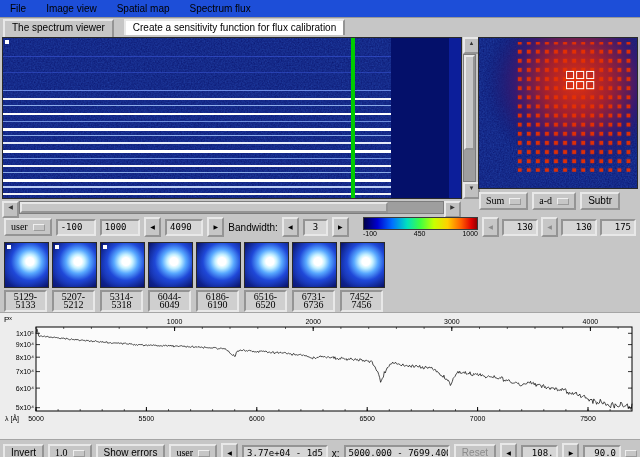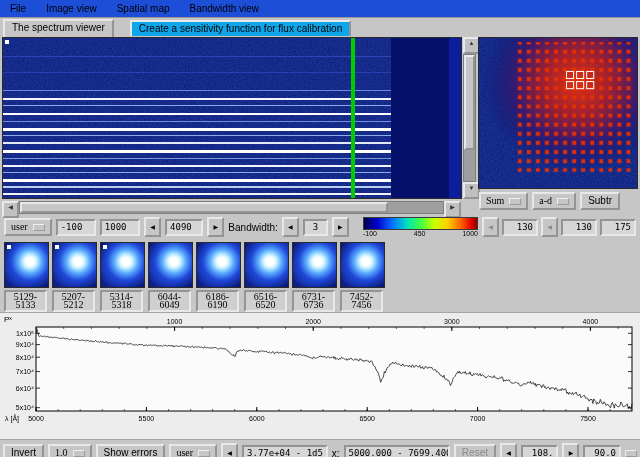--- a/index.html
+++ b/index.html
@@ -14,22 +14,22 @@
   .btn{border:2px outset #e8e8e8;background:#c6c6c6;padding:1px 6px;line-height:12px;white-space:nowrap;}
   .btn.disabled{color:#8b8b8b;}
   .opt{border:2px outset #e8e8e8;background:#c6c6c6;display:flex;align-items:center;gap:5px;padding:1px 5px;line-height:12px;white-space:nowrap;font-family:Liberation Serif, serif;}
   .ind{width:10px;height:5px;border:1px outset #efefef;background:#c6c6c6;flex:none;}
   .spin{width:13px;height:16px;border:2px outset #e8e8e8;background:#c6c6c6;display:flex;align-items:center;justify-content:center;font-size:6px;line-height:6px;padding:0;flex:none;}
   .spin.disabled{color:#8b8b8b;}
 
   
   .menubar{height:15px;display:flex;align-items:center;gap:16px;padding:1px 8px;border-bottom:1px solid #989898;background:#1d4ed8;}
   .menu-item{padding:0 2px;}
-  .tabbar{height:17px;display:flex;align-items:center;gap:16px;padding:1px 0 0 3px;}
-  .tab{border:2px outset #e8e8e8;border-bottom:none;background:#0ea5e9;padding:1px 7px 0 7px;height:13px;line-height:12px;}
+  .tabbar{height:17px;display:flex;align-items:flex-start;gap:10px;padding:1px 0 0 3px;}
+  .tab{border:2px outset #e8e8e8;border-bottom:none;background:#ffffff;padding:1px 7px 0 7px;height:13px;line-height:12px;}
   .tab.active{background:#c6c6c6;height:15px;}
 
   
   .main{display:flex;gap:2px;padding:1px 2px 0 2px;height:178px;}
   .left-col{display:flex;flex-direction:column;gap:1px;}
   .img-row{display:flex;gap:1px;}
   .image-panel{width:458px;height:160px;border:1px solid #2a2a2a;position:relative;background:#0a1670;}
   .image-panel svg{display:block;}
   .vscroll{width:13px;height:162px;display:flex;flex-direction:column;}
   .hscroll{width:459px;height:13px;display:flex;margin-top:1px;}
@@ -70,21 +70,21 @@
   .w-xrange{width:112px;}
   .w-num{width:32px;}
 </style>
 </head>
 <body>
 
 <div class="menubar">
   <span class="menu-item">File</span>
   <span class="menu-item">Image view</span>
   <span class="menu-item">Spatial map</span>
-  <span class="menu-item">Bandwidth view</span>
+  <span class="menu-item">Spectrum flux</span>
 </div>
 
 <div class="tabbar">
   <div class="tab active">The spectrum viewer</div>
   <div class="tab">Create a sensitivity function for flux calibration</div>
 </div>
 
 <div class="main">
   <div class="left-col">
     <div class="img-row">

